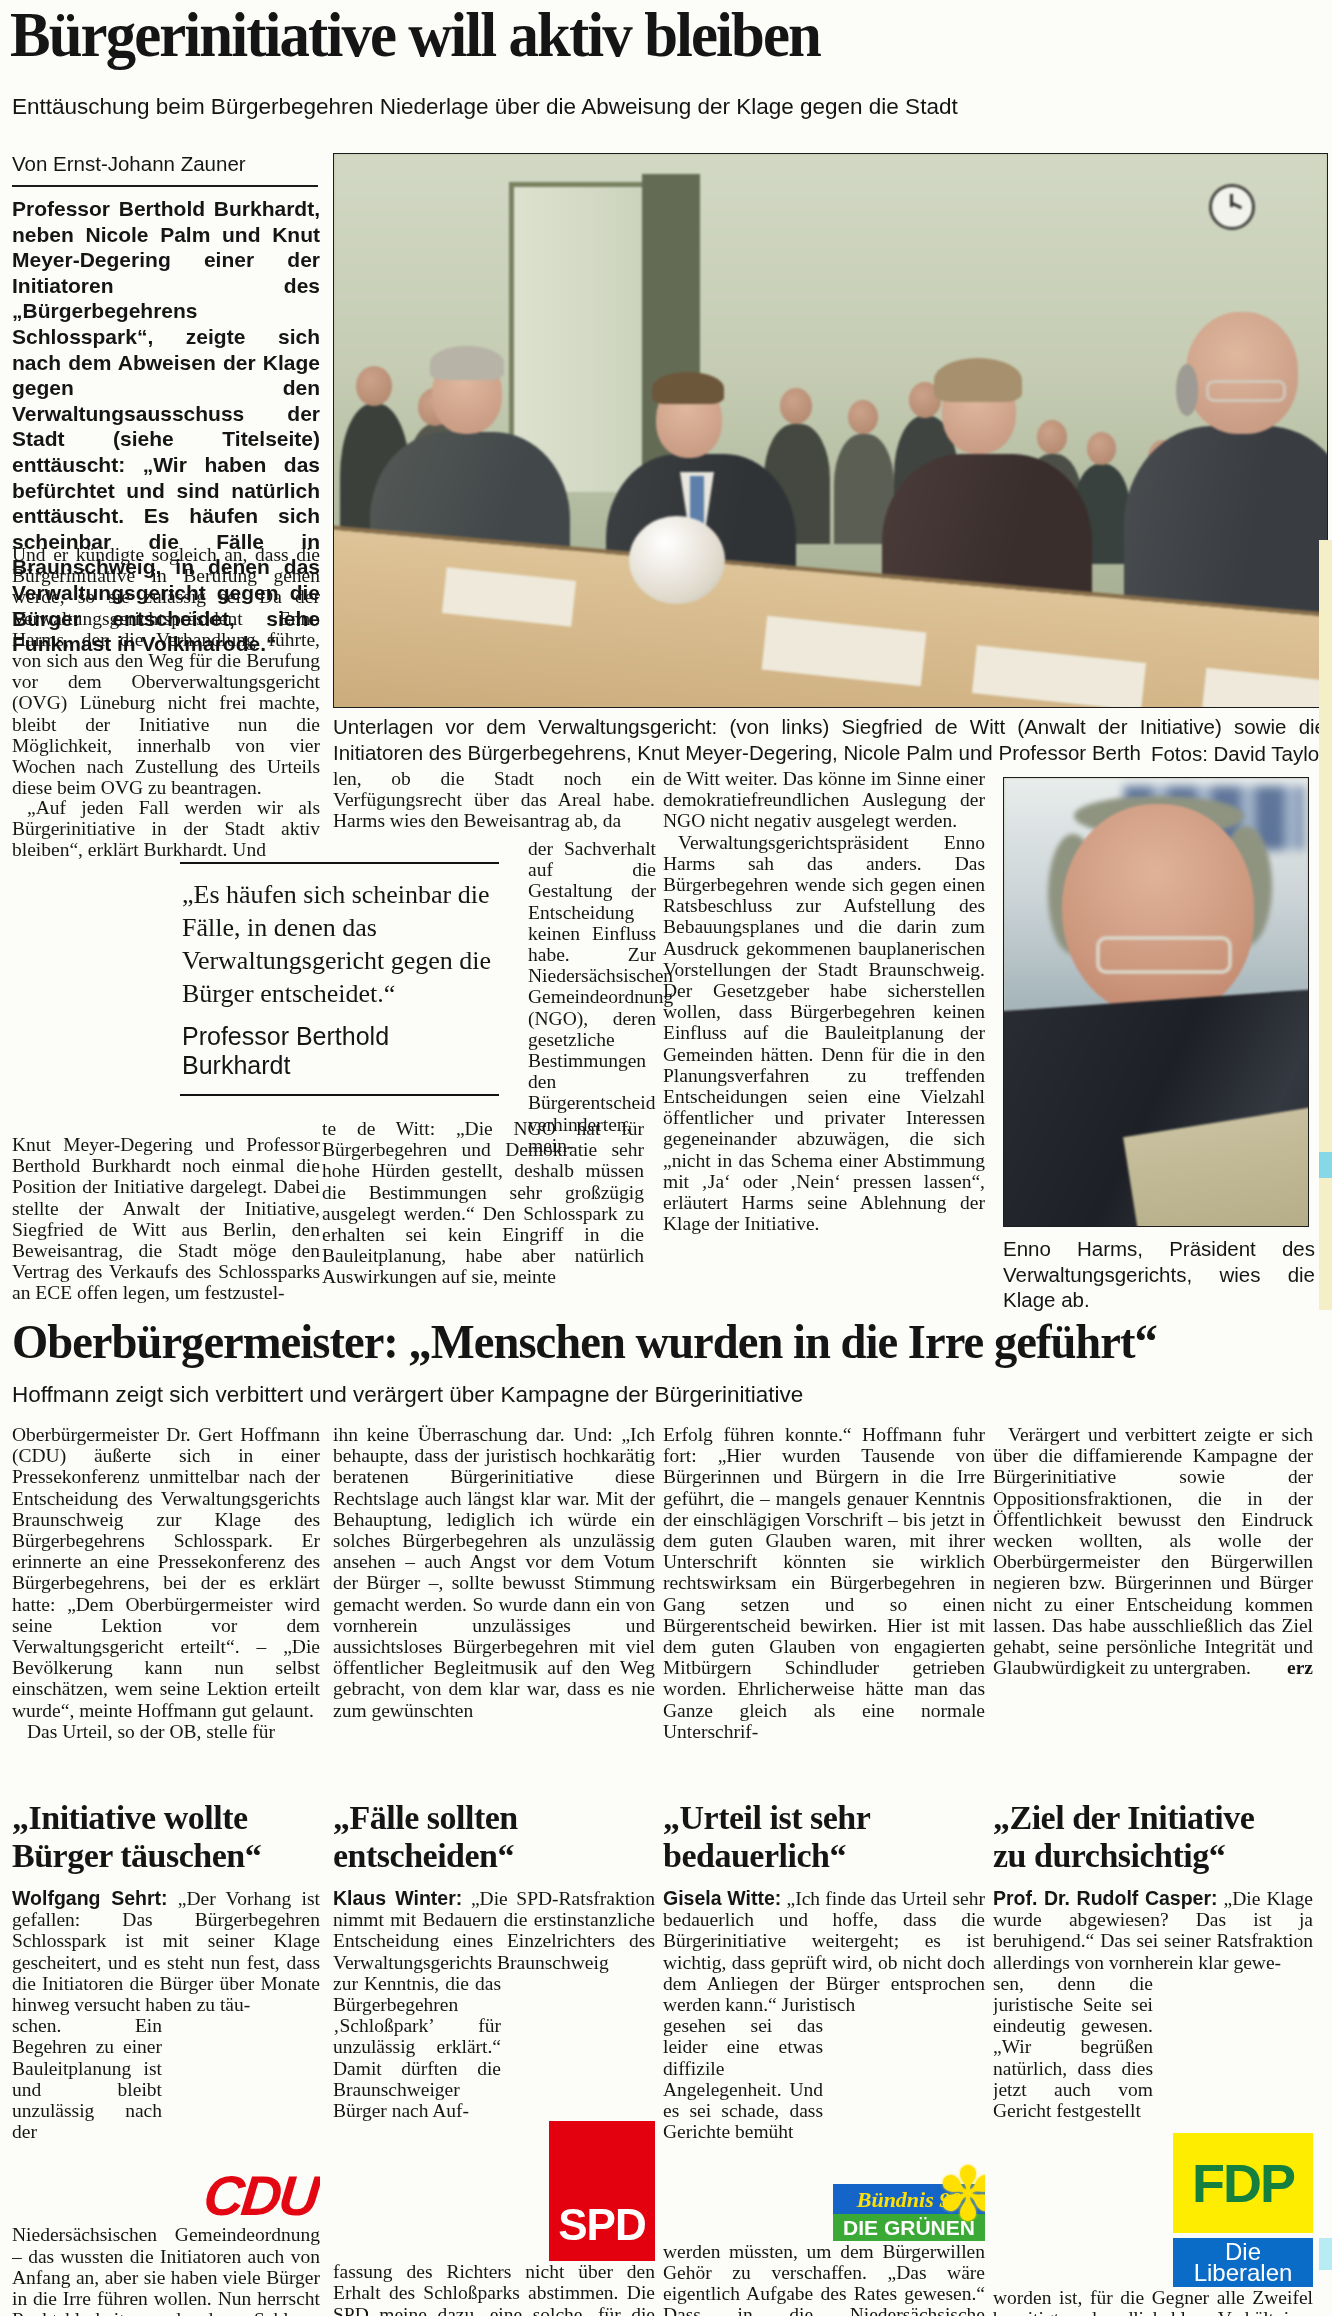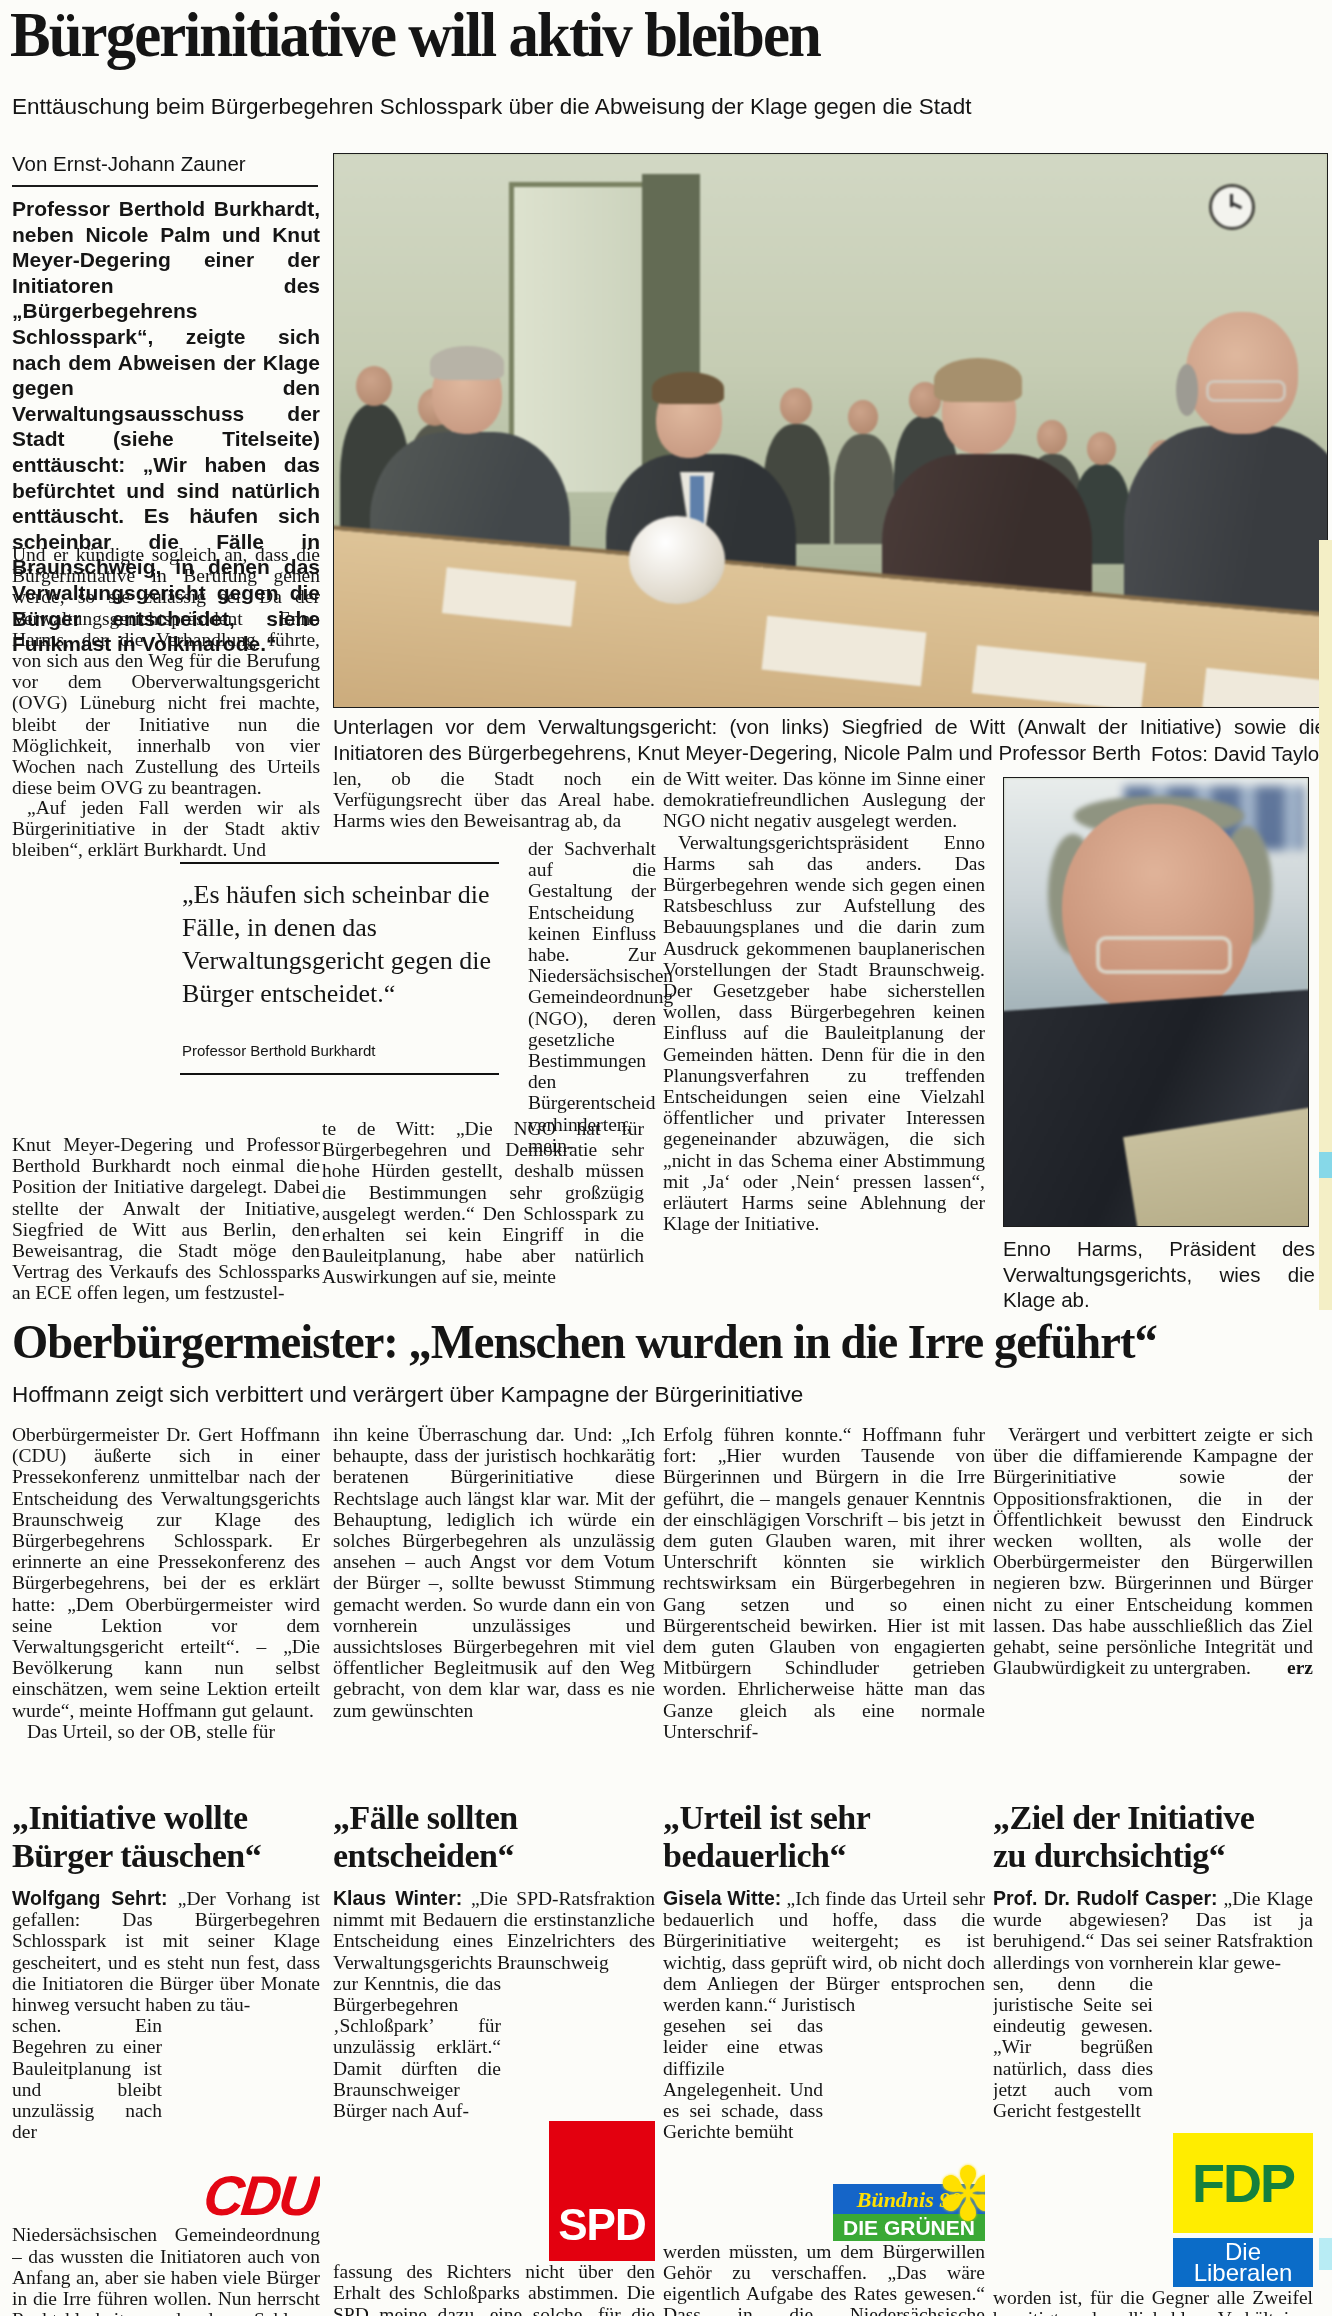--- a/index.html
+++ b/index.html
@@ -20,21 +20,21 @@
   .lede{left:12px;top:196px;width:308px;font-family:"Liberation Sans",sans-serif;font-weight:bold;
         font-size:21px;line-height:25.6px;text-align:justify;}
   .serif{font-size:19.5px;line-height:21.2px;text-align:justify;}
   .indent{text-indent:15px;}
   p{margin:0;}
   .credit{float:right;font-weight:bold;font-family:"Liberation Serif",serif;}
   
   .pq{left:180px;top:862px;width:315px;border-top:2px solid #111;border-bottom:2px solid #111;
       padding:14px 2px 14px 2px;}
   .pq-text{font-size:26px;line-height:33px;text-align:left;}
-  .pq-attr{font-family:"Liberation Sans",sans-serif;font-size:15px;margin-top:32px;}
+  .pq-attr{font-family:"Liberation Sans",sans-serif;font-size:25px;margin-top:12px;}
   
   .cap{font-family:"Liberation Sans",sans-serif;font-size:20.5px;line-height:25.5px;
        text-align:justify;position:absolute;}
   .cap .photo-credit{position:absolute;right:0;bottom:0;background:#fcfcf9;padding-left:10px;}
   
   .photo{border:1px solid #1c1c1c;overflow:hidden;background:#b9c2a6;}
   .photo-art{position:absolute;left:0;top:0;width:100%;height:100%;filter:blur(1.3px) saturate(.92);}
   .photo1{left:333px;top:153px;width:993px;height:553px;}
   .ph1-wall{position:absolute;inset:0;background:linear-gradient(180deg,#d2d8c2 0%,#c6cdb2 38%,#b4bda0 62%,#a9b295 78%,#a2ab8e 100%);}
   .ph1-door{position:absolute;left:175px;top:28px;width:128px;height:305px;
@@ -96,21 +96,21 @@
             text-align:center;padding:3px 0;margin-top:5px;}
   
   .strip{position:absolute;width:13px;left:1319px;}
 </style>
 </head>
 <body>
 
 <div id="page">
 
   <div class="abs h1">Bürgerinitiative will aktiv bleiben</div>
-  <div class="abs sub1">Enttäuschung beim Bürgerbegehren Schlosspark über die Abweisung der Klage gegen die Stadt</div>
+  <div class="abs sub1">Enttäuschung beim Bürgerbegehren Niederlage über die Abweisung der Klage gegen die Stadt</div>
   <div class="abs byline">Von Ernst-Johann Zauner</div>
 
   <div class="abs lede">Professor Berthold Burkhardt, neben Nicole Palm und Knut Meyer-Degering einer der Initiatoren des „Bürgerbegehrens Schlosspark“, zeigte sich nach dem Abweisen der Klage gegen den Verwaltungsausschuss der Stadt (siehe Titelseite) enttäuscht: „Wir haben das befürchtet und sind natürlich enttäuscht. Es häufen sich scheinbar die Fälle in Braunschweig, in denen das Verwaltungsgericht gegen die Bürger entscheidet, siehe Funkmast in Volkmarode.“</div>
 
   <p class="abs serif" style="left:12px;top:544px;width:308px;">Und er kündigte sogleich an, dass die Bürgerinitiative in Berufung gehen werde, so sie zulässig sei. Da der Verwaltungsgerichtspräsident Enno Harms, der die Verhandlung führte, von sich aus den Weg für die Berufung vor dem Oberverwaltungsgericht (OVG) Lüneburg nicht frei machte, bleibt der Initiative nun die Möglichkeit, innerhalb von vier Wochen nach Zustellung des Urteils diese beim OVG zu beantragen.</p>
   <p class="abs serif indent" style="left:12px;top:797px;width:308px;">„Auf jeden Fall werden wir als Bürgerinitiative in der Stadt aktiv bleiben“, erklärt Burkhardt. Und</p>
   <p class="abs serif" style="left:12px;top:1134px;width:308px;">Knut Meyer-Degering und Professor Berthold Burkhardt noch einmal die Position der Initiative dargelegt. Dabei stellte der Anwalt der Initiative, Siegfried de Witt aus Berlin, den Beweisantrag, die Stadt möge den Vertrag des Verkaufs des Schlossparks an ECE offen legen, um festzustel-</p>
 
   <div class="abs pq">
     <div class="pq-text">„Es häufen sich scheinbar die Fälle, in denen das Verwaltungsgericht gegen die Bürger entscheidet.“</div>

